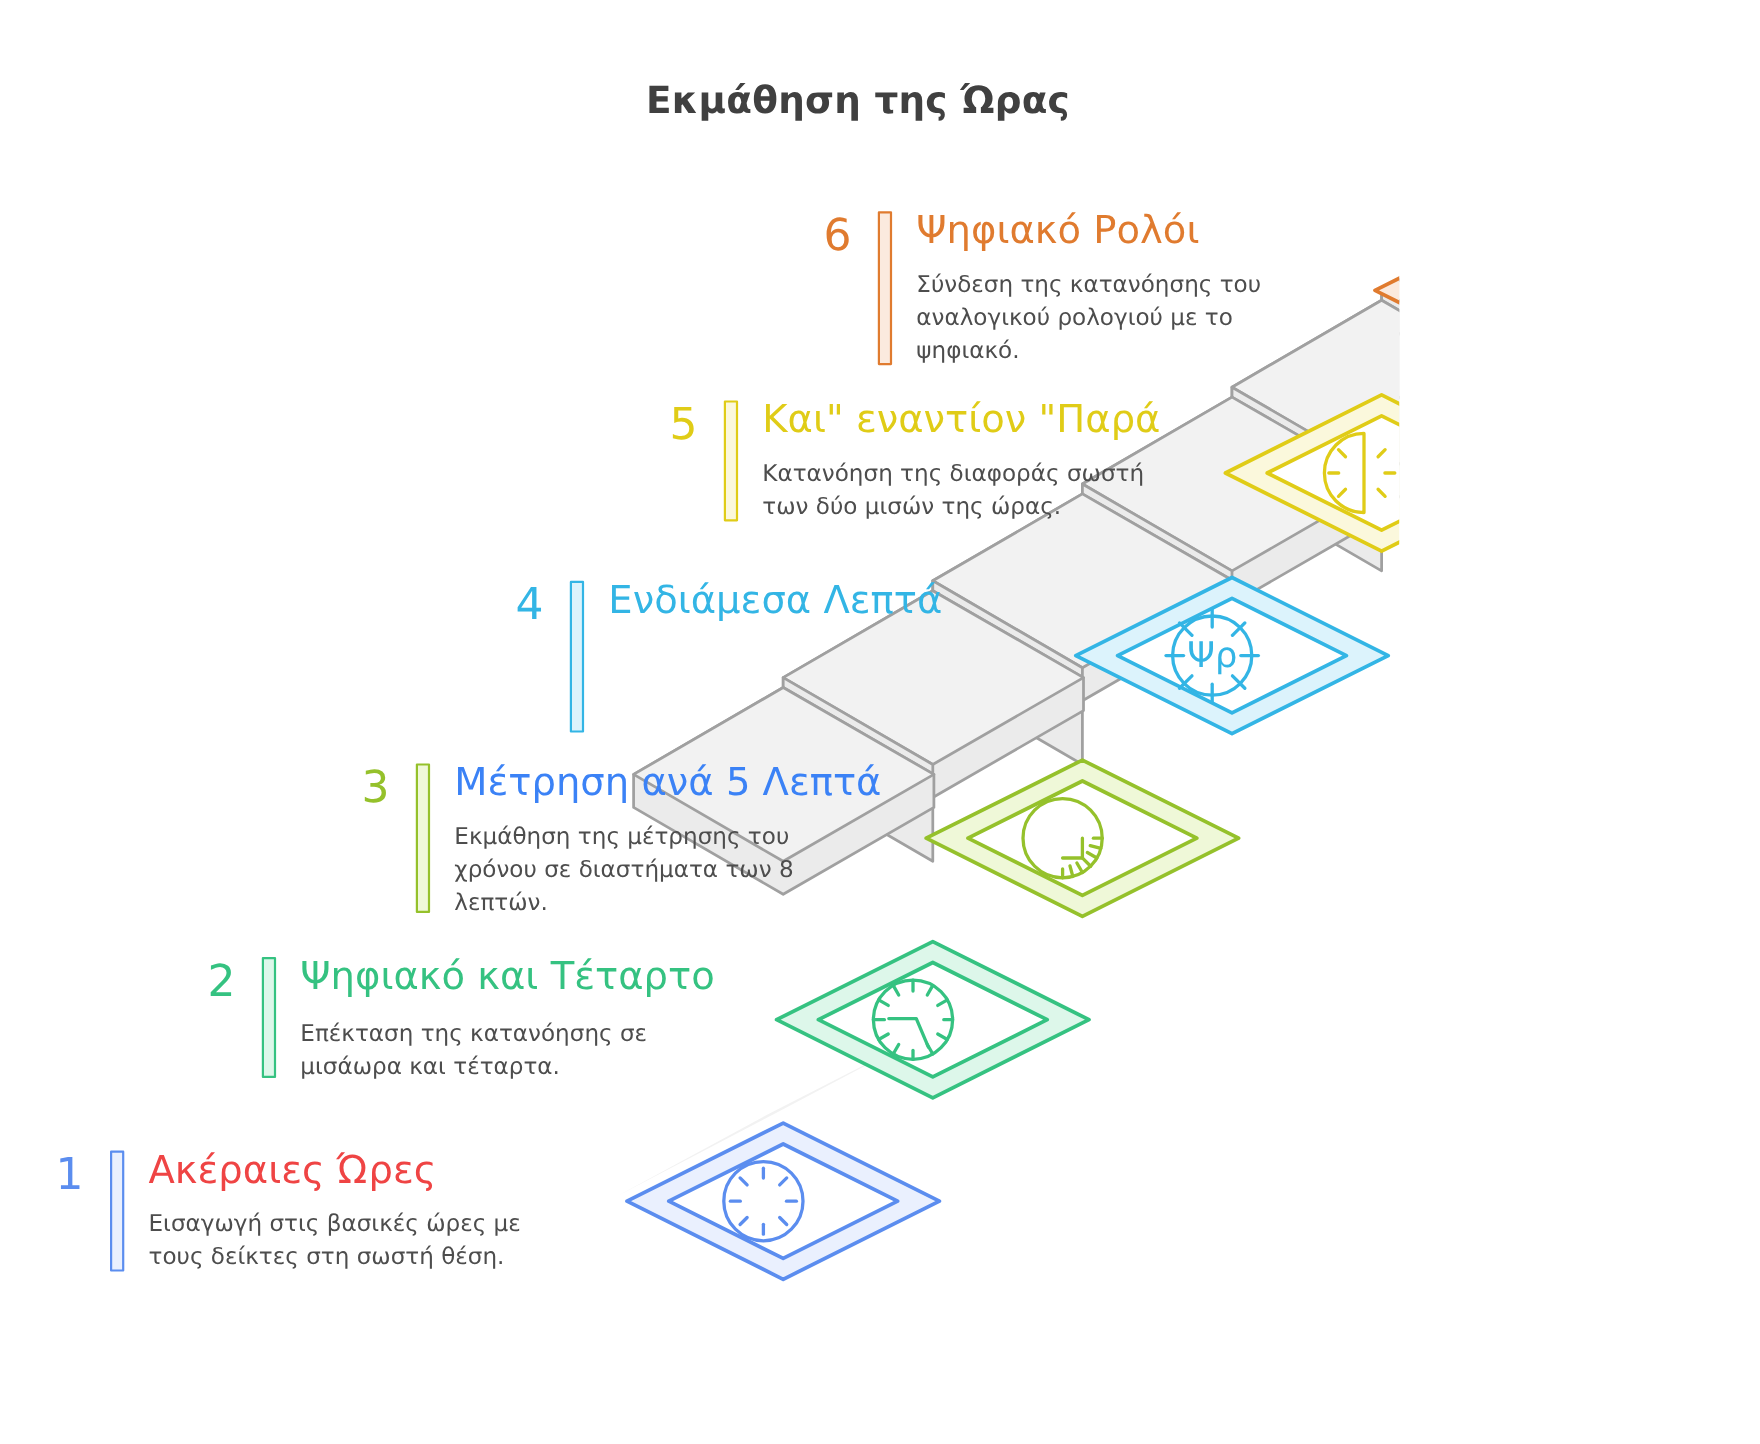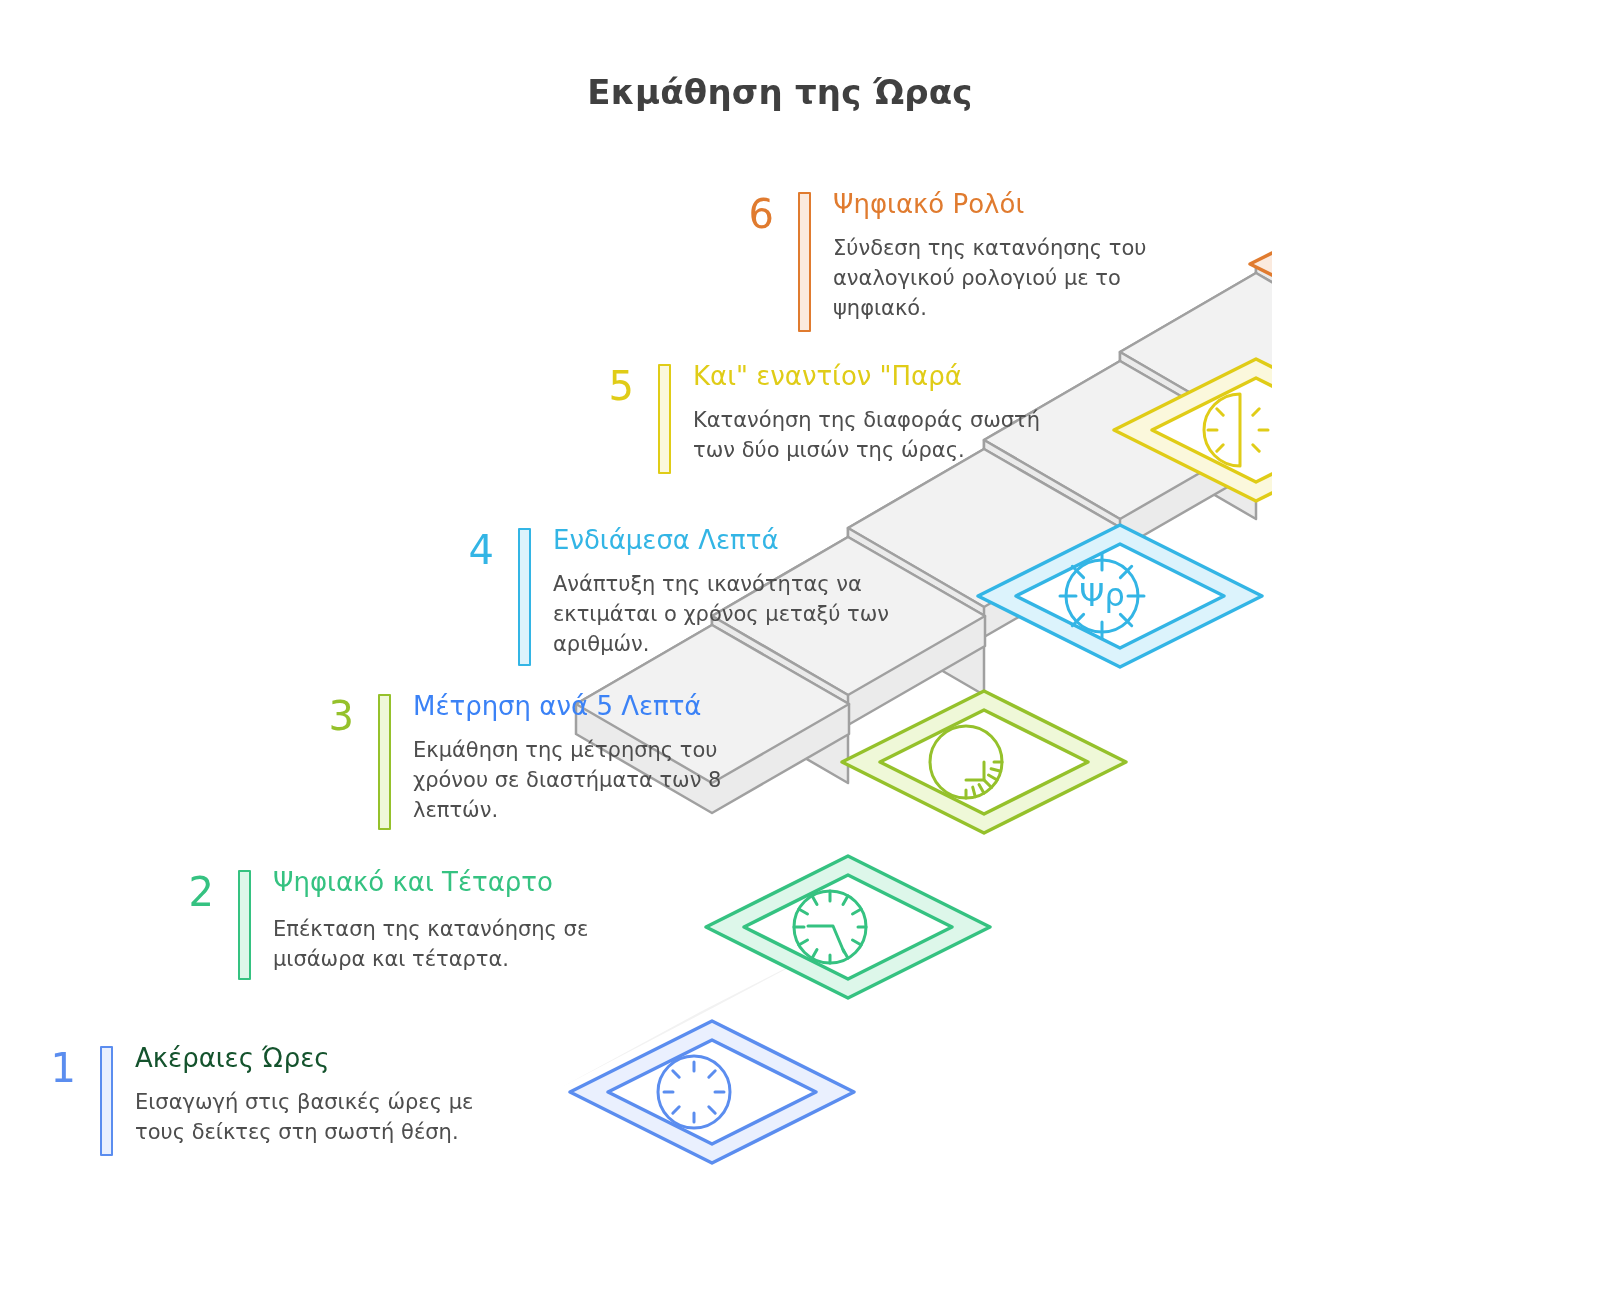--- a/index.html
+++ b/index.html
@@ -62,21 +62,21 @@
     border-radius: 1px;
     box-sizing: border-box;
     border-style: solid;
     border-width: 2px;
   }
   .step-body {
     margin-left: 22px;
     padding-top: 0px;
   }
   .step-title {
-    font-size: 26px;
+    font-size: 35px;
     line-height: 1.15;
     font-weight: 400;
     margin: 0 0 14px 0;
     white-space: nowrap;
   }
   .step-desc {
     font-size: 21px;
     line-height: 1.42;
     color: #4d4d4d;
     margin: 0;
@@ -252,21 +252,20 @@
       <p class="step-title" style="color:#e0cc17;">Και" εναντίον "Παρά</p>
       <p class="step-desc" style="width:355px;">Κατανόηση της διαφοράς σωστή των δύο μισών της ώρας.</p>
     </div>
   </div>
 
   <div class="step-text" style="left:440px; top:526px; width:500px;">
     <div class="step-num" style="color:#33b5e5;">4</div>
     <div class="accent-bar" style="height:138px; border-color:#33b5e5; background:#dcf3fc;"></div>
     <div class="step-body">
       <p class="step-title" style="color:#33b5e5;">Ενδιάμεσα Λεπτά</p>
-      <p class="step-desc" style="width:348px;">Ανάπτυξη της ικανότητας να εκτιμάται ο χρόνος μεταξύ των αριθμών.</p>
     </div>
   </div>
 
   <div class="step-text" style="left:300px; top:692px; width:500px;">
     <div class="step-num" style="color:#95c12b;">3</div>
     <div class="accent-bar" style="height:136px; border-color:#95c12b; background:#eff8d8;"></div>
     <div class="step-body">
       <p class="step-title" style="color:#3b82f6;">Μέτρηση ανά 5 Λεπτά</p>
       <p class="step-desc" style="width:310px;">Εκμάθηση της μέτρησης του χρόνου σε διαστήματα των 8 λεπτών.</p>
     </div>
@@ -278,18 +277,18 @@
     <div class="step-body">
       <p class="step-title" style="color:#35c281;">Ψηφιακό και Τέταρτο</p>
       <p class="step-desc" style="width:320px;margin-top:17px;">Επέκταση της κατανόησης σε μισάωρα και τέταρτα.</p>
     </div>
   </div>
 
   <div class="step-text" style="left:22px; top:1044px; width:520px;">
     <div class="step-num" style="color:#5b8def;">1</div>
     <div class="accent-bar" style="height:110px; border-color:#5b8def; background:#eaf0fe;"></div>
     <div class="step-body">
-      <p class="step-title" style="color:#14532d;">Ακέραιες Ώρες</p>
+      <p class="step-title" style="color:#ef4444;">Ακέραιες Ώρες</p>
       <p class="step-desc" style="width:345px;">Εισαγωγή στις βασικές ώρες με τους δείκτες στη σωστή θέση.</p>
     </div>
   </div>
 
 </div>
 
 </body></html>

